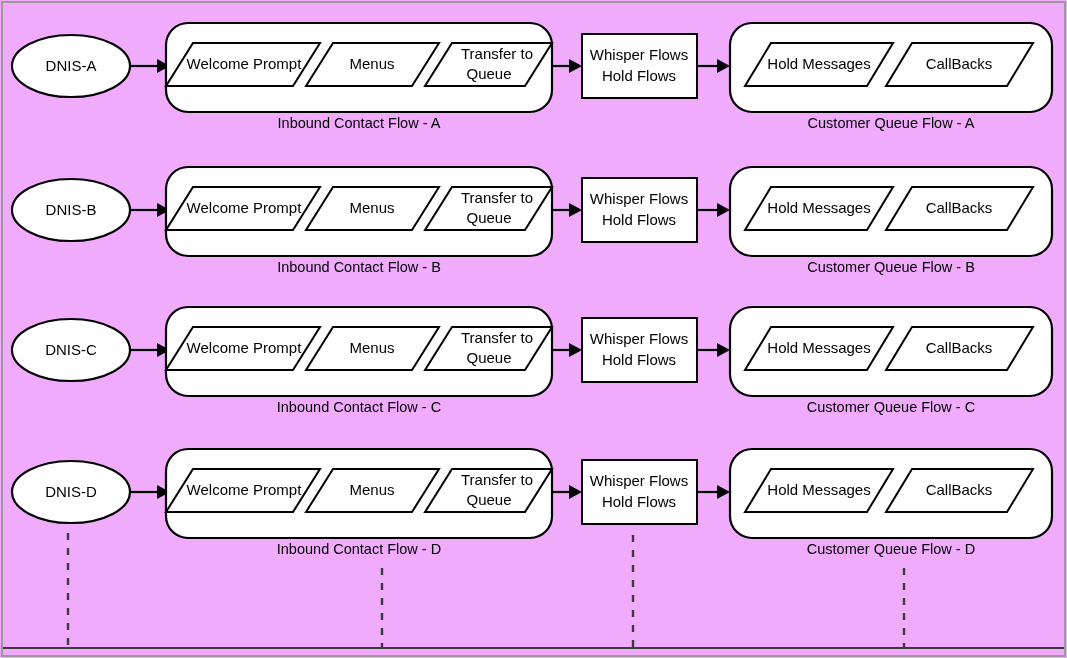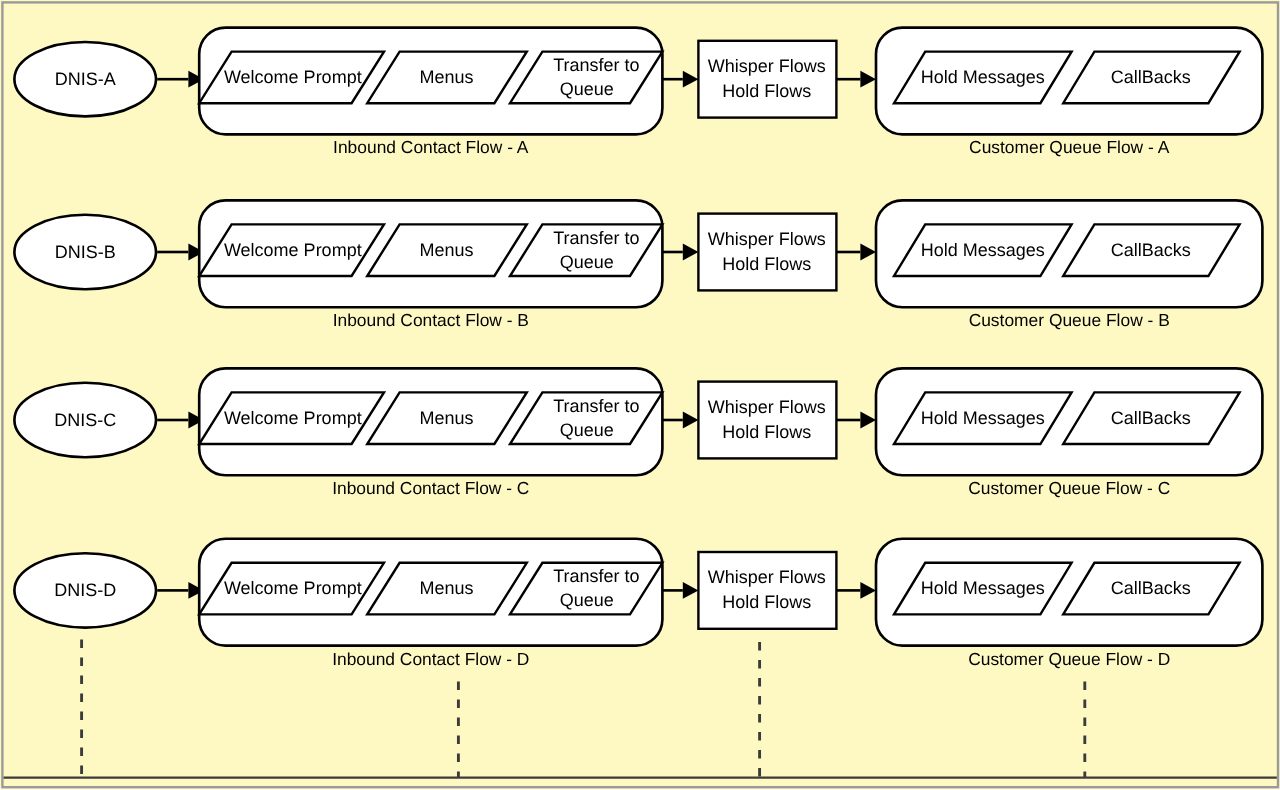--- a/index.html
+++ b/index.html
@@ -8,21 +8,21 @@
     padding: 0;
     background: #ffffff;
   }
   body {
     font-family: "Liberation Sans", sans-serif;
   }
   #diagram-root {
     position: relative;
     width: 1067px;
     height: 658px;
-    background: #fef9c3;
+    background: #f0abfc;
     box-sizing: border-box;
     overflow: hidden;
   }
   #diagram-svg {
     display: block;
     width: 1067px;
     height: 658px;
   }
   .shape-stroke {
     fill: #ffffff;

